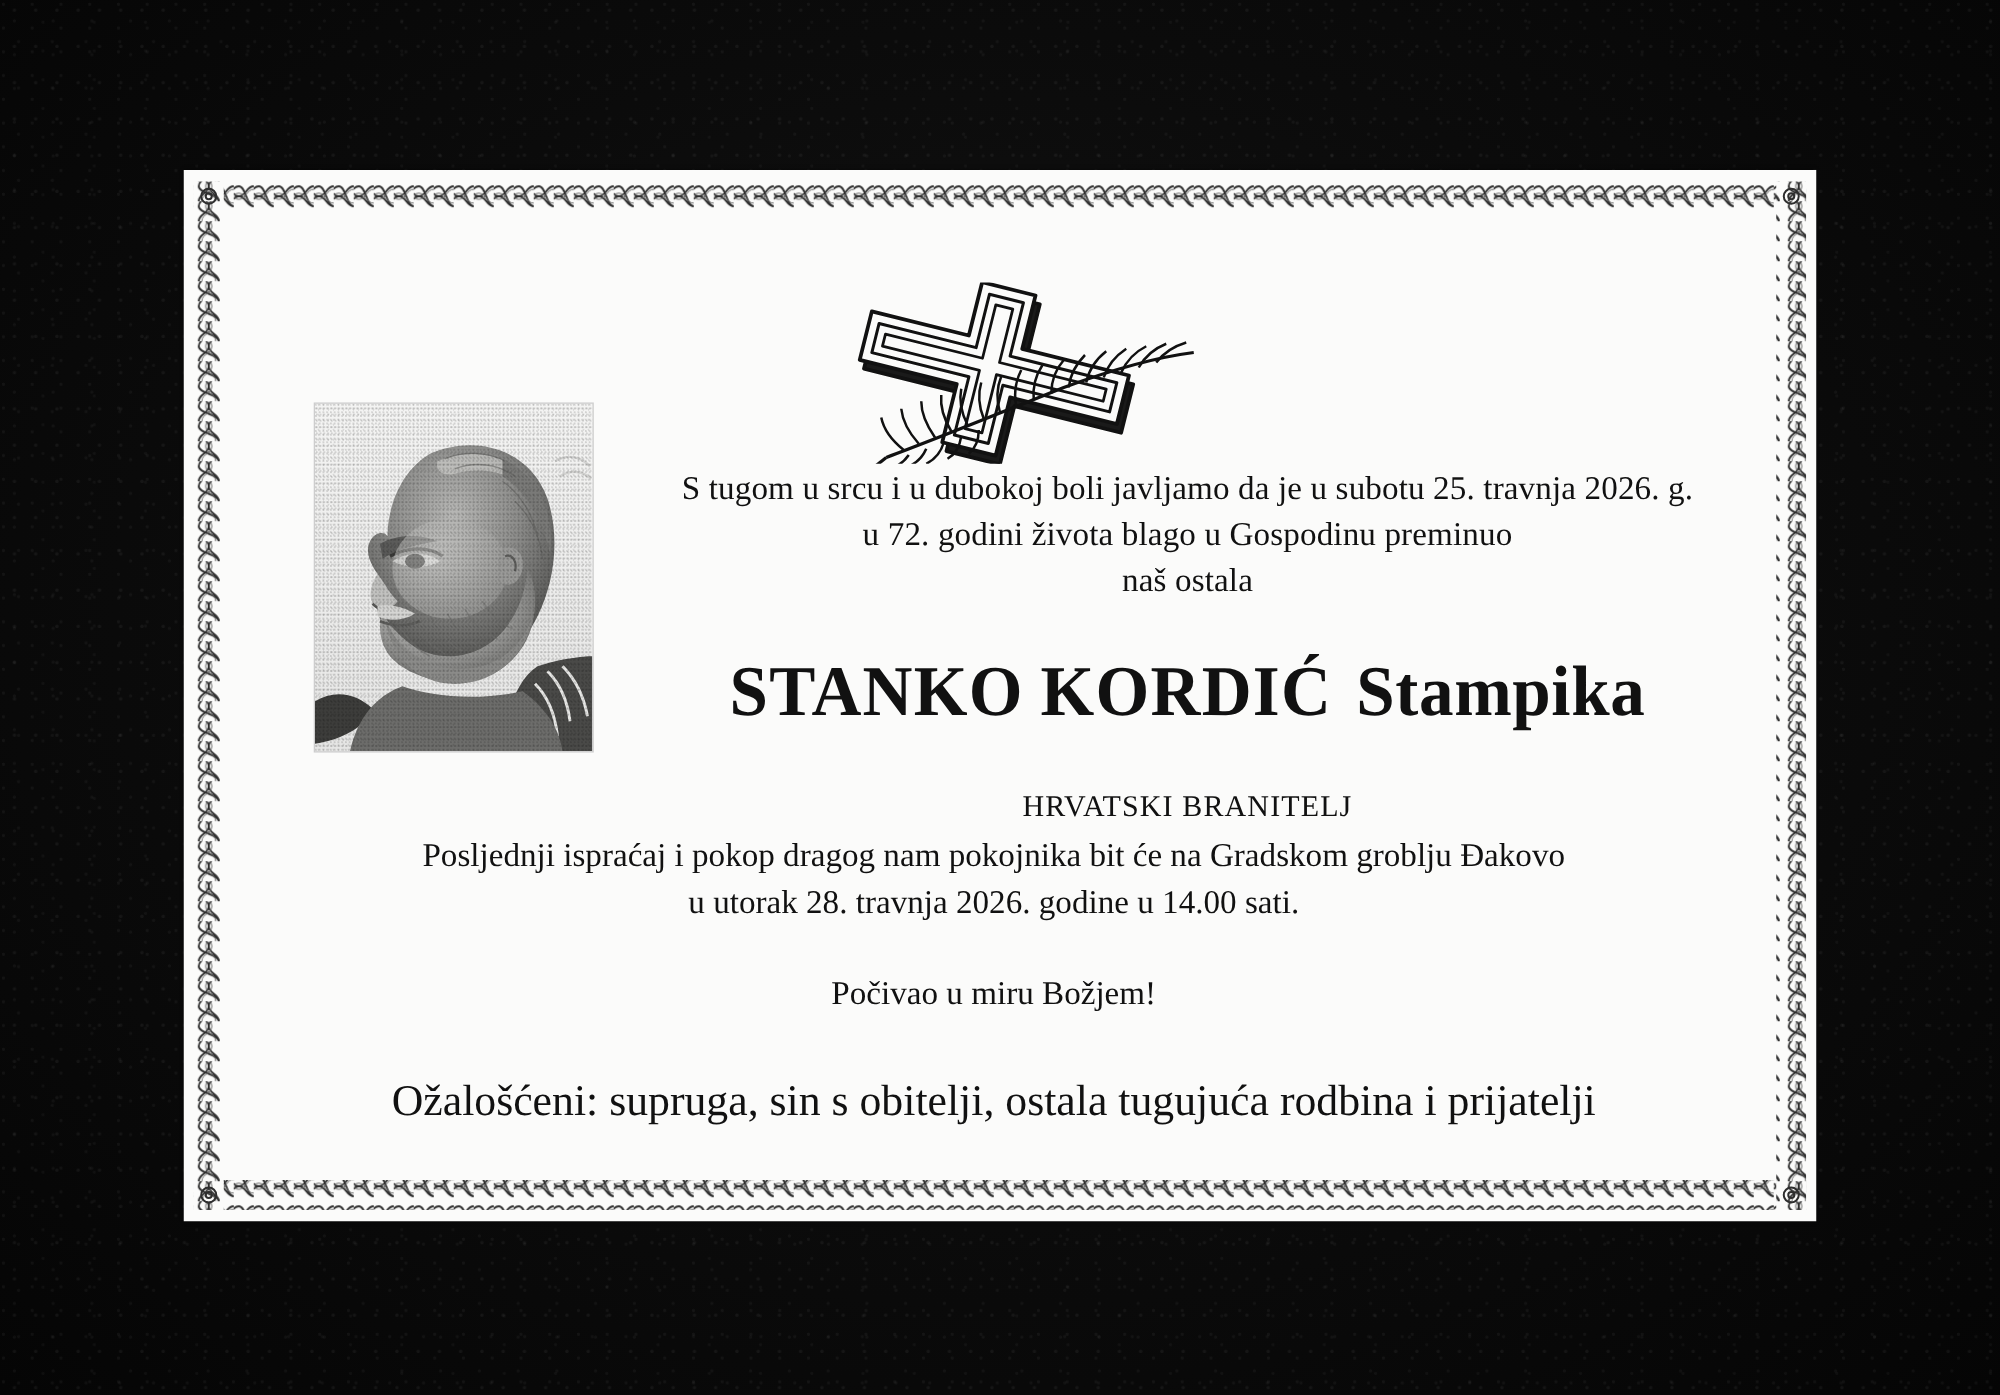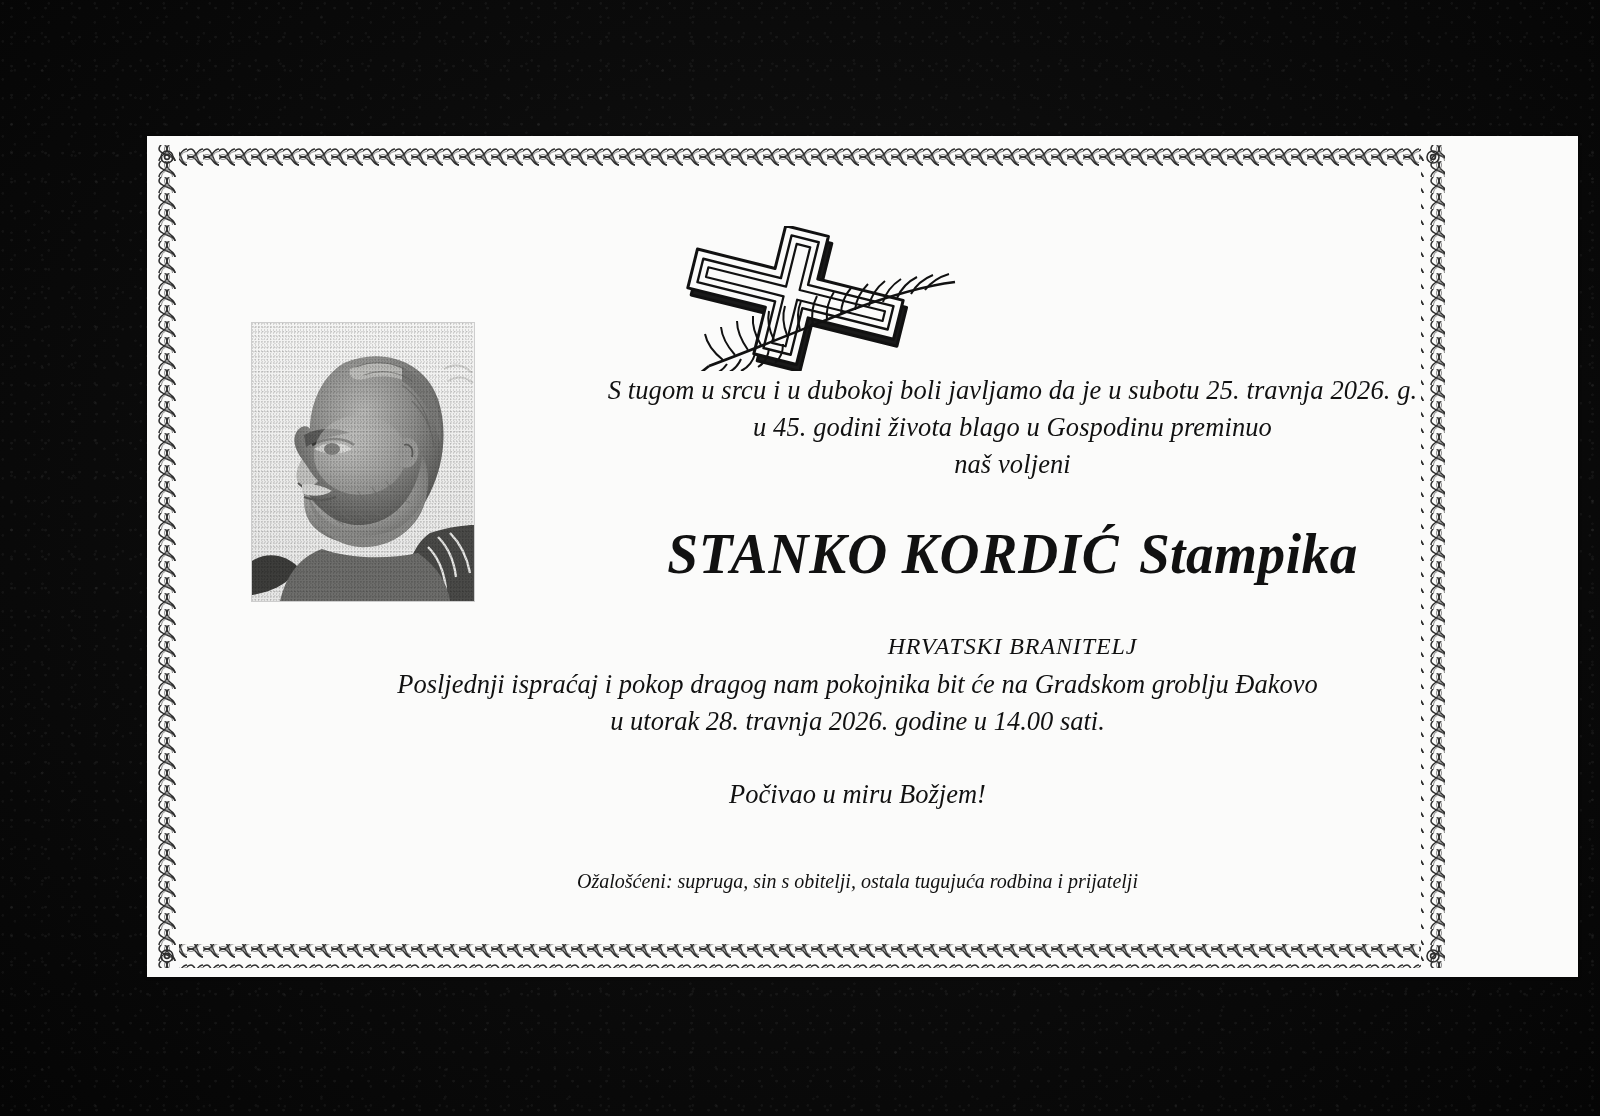--- a/index.html
+++ b/index.html
@@ -27,25 +27,24 @@
       radial-gradient(circle at 55% 90%, rgba(255,255,255,0.04) 0 1px, transparent 1.6px),
       radial-gradient(ellipse at 50% 45%, #141414 0%, #0b0b0b 55%, #050505 100%);
     background-size: 23px 19px, 31px 27px, 17px 29px, 41px 23px, 27px 37px, 100% 100%;
   }
 
   
   #card {
     position: absolute;
     left: 147px;
     top: 136px;
-    width: 1431px;
+    width: 1306px;
     height: 841px;
     background: #fbfbfa;
     box-shadow: 0 0 3px rgba(0,0,0,0.55);
-    font-style: italic;
   }
 
   
   #border-frame {
     position: absolute;
     left: 8px;
     top: 9px;
     width: 1290px;
     height: 823px;
     pointer-events: none;
@@ -143,21 +142,21 @@
   .funeral-line {
     font-size: 26.5px;
     line-height: 37px;
   }
   #rest-line {
     font-size: 26.5px;
     line-height: 37px;
     margin-top: 36px;
   }
   #mourners-line {
-    font-size: 20px;
+    font-size: 35px;
     line-height: 36px;
     margin-top: 50px;
   }
 </style>
 </head>
 <body>
 
 <div id="backdrop"></div>
 
 <div id="card">
@@ -346,22 +345,22 @@
         <g stroke="#c9c9c7" stroke-width="2" fill="none" opacity="0.75">
           <path d="M192,46 C202,40 212,42 220,50"></path>
           <path d="M196,58 C206,52 214,54 221,60"></path>
         </g>
       </svg>
       <div id="grain"></div>
     </div>
 
     <div id="text-col">
       <div class="lead-line">S tugom u srcu i u dubokoj boli javljamo da je u subotu 25. travnja 2026. g.</div>
-      <div class="lead-line">u 45. godini života blago u Gospodinu preminuo</div>
-      <div class="lead-line">naš voljeni</div>
+      <div class="lead-line">u 72. godini života blago u Gospodinu preminuo</div>
+      <div class="lead-line">naš ostala</div>
 
       <div id="deceased-name">
         <span id="name-first">STANKO</span><span id="name-last">KORDIĆ</span><span id="name-nick">Stampika</span>
       </div>
 
       <div id="honorific">HRVATSKI BRANITELJ</div>
     </div>
 
     <div id="lower-text">
       <div class="funeral-line">Posljednji ispraćaj i pokop dragog nam pokojnika bit će na Gradskom groblju Đakovo</div>

